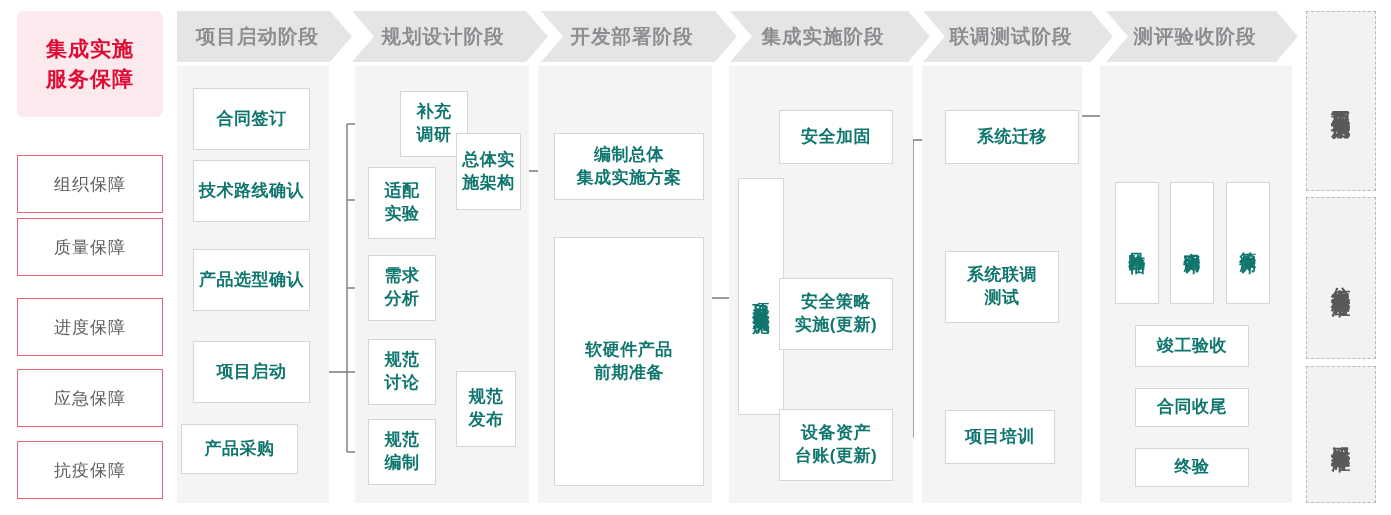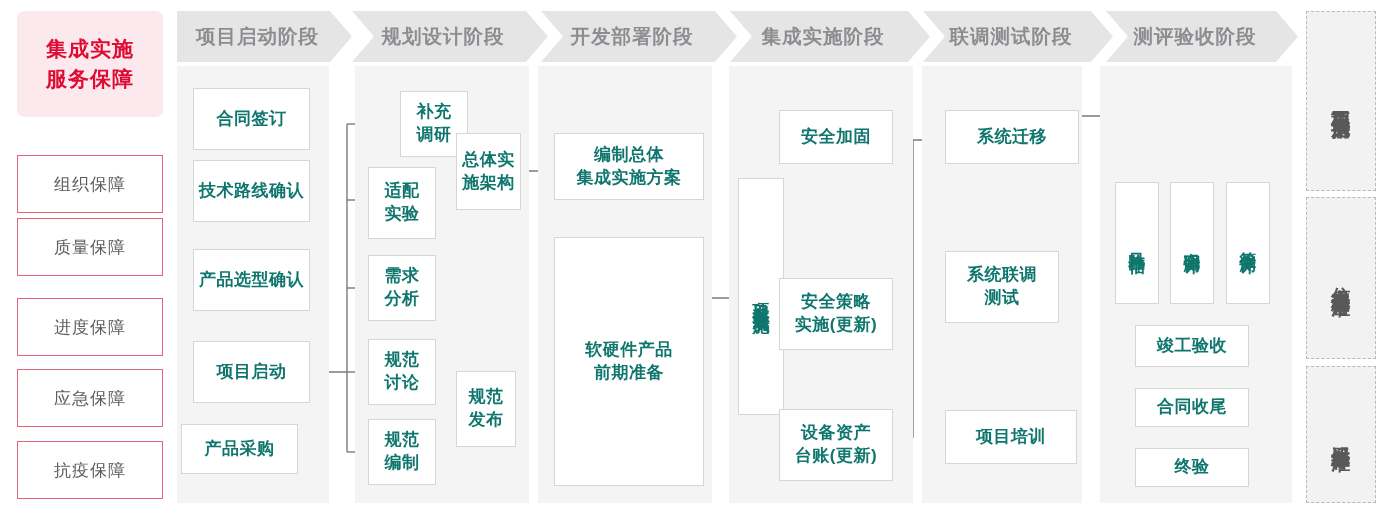--- a/index.html
+++ b/index.html
@@ -298,21 +298,21 @@
     </div>
   </div>
 
   <div class="node" style="left:945px; top:110px; width:134px; height:54px;">系统迁移</div>
   <div class="node" style="left:945px; top:251px; width:114px; height:72px;">
     <div>
       <div>系统联调</div>
       <div>测试</div>
     </div>
   </div>
-  <div class="node" style="left:945px; top:410px; width:132px; height:54px;">项目培训</div>
+  <div class="node" style="left:945px; top:410px; width:110px; height:54px;">项目培训</div>
 
   <div class="node vert sm" style="left:1115px; top:182px; width:44px; height:122px;">风险评估</div>
   <div class="node vert sm" style="left:1170px; top:182px; width:44px; height:122px;">密码测评</div>
   <div class="node vert sm" style="left:1226px; top:182px; width:44px; height:122px;">等保测评</div>
   <div class="node" style="left:1135px; top:325px; width:114px; height:42px;">竣工验收</div>
   <div class="node" style="left:1135px; top:388px; width:114px; height:39px;">合同收尾</div>
   <div class="node" style="left:1135px; top:448px; width:114px; height:39px;">终验</div>
 
   <div class="std-box" style="top:11px; height:180px;">
     <div class="vtext">工程项目实施指引</div>

